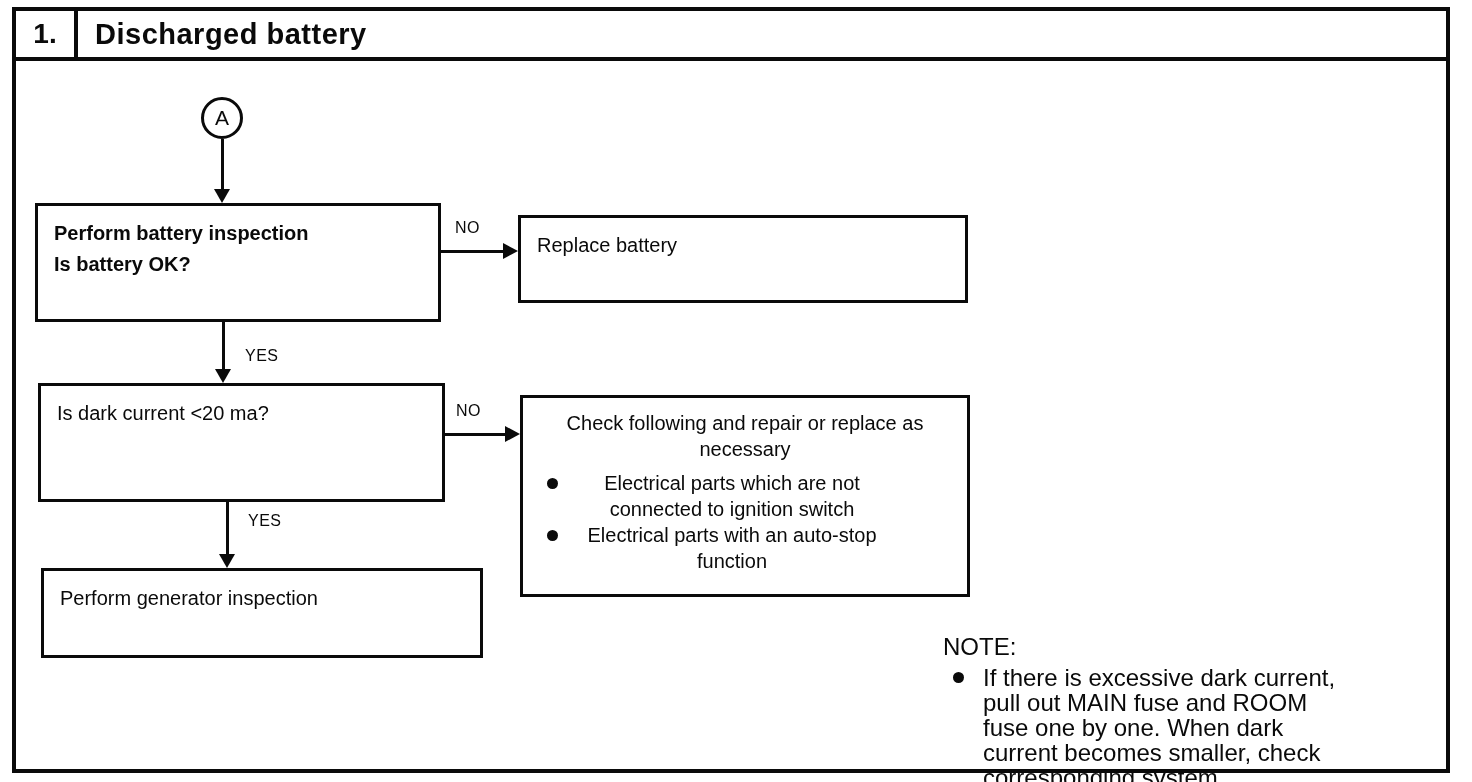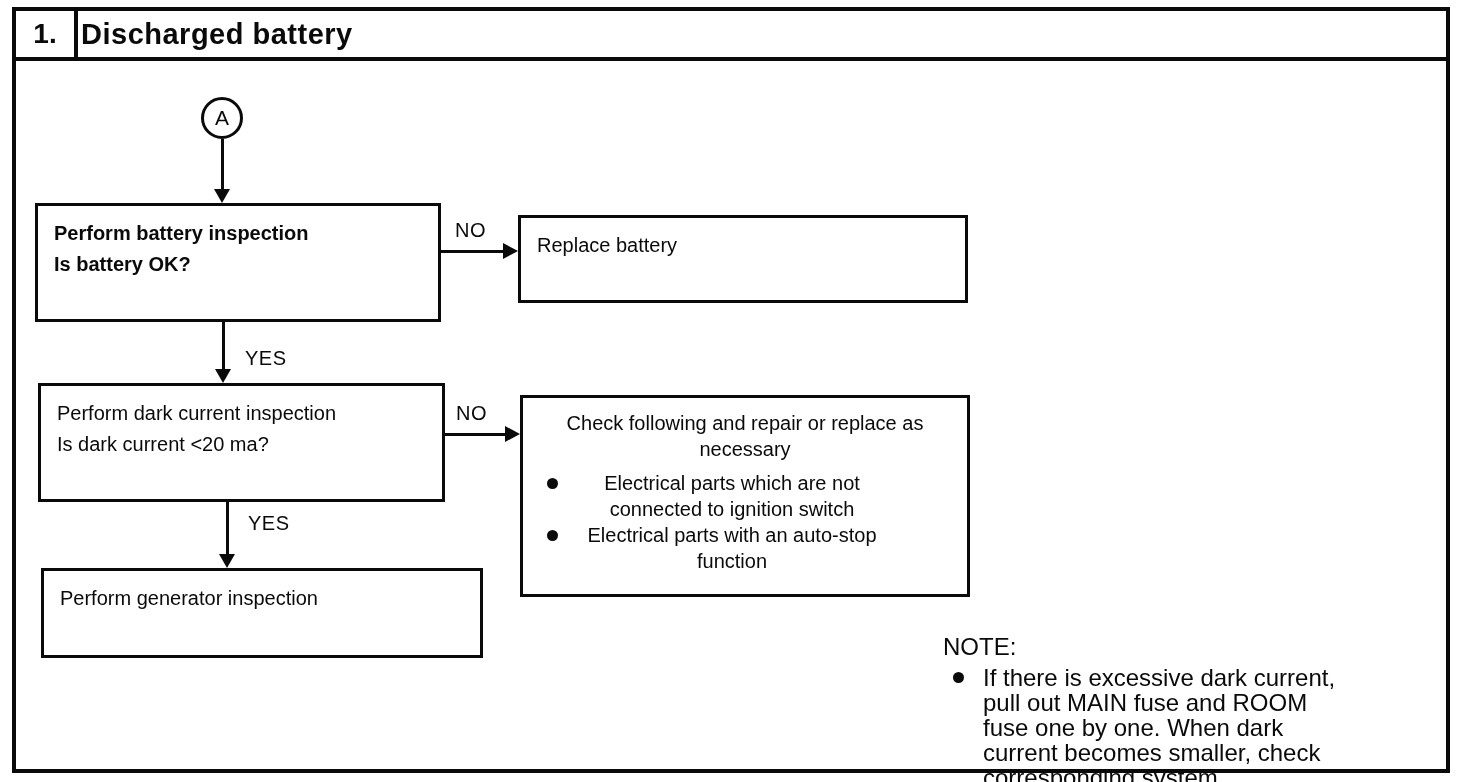--- a/index.html
+++ b/index.html
@@ -36,21 +36,21 @@
     display: flex;
     align-items: center;
     justify-content: center;
     font-size: 28px;
     font-weight: bold;
   }
   .header-title {
     flex: 1;
     display: flex;
     align-items: center;
-    padding-left: 3px;
+    padding-left: 17px;
     font-size: 29px;
     font-weight: bold;
     letter-spacing: 0.5px;
   }
   
   .fbox {
     position: absolute;
     border: 3px solid #0a0a0a;
     background: #fff;
     padding: 12px 16px;
@@ -88,21 +88,21 @@
   }
   .ah-right {
     position: absolute; width: 0; height: 0;
     border-top: 8px solid transparent;
     border-bottom: 8px solid transparent;
     border-left: 15px solid #0a0a0a;
   }
   
   .edge-label {
     position: absolute;
-    font-size: 20px;
+    font-size: 16px;
     letter-spacing: 0.5px;
   }
   
   ul.bullets {
     list-style: none;
     margin-top: 8px;
   }
   ul.bullets li {
     position: relative;
     padding-left: 34px;
@@ -160,21 +160,20 @@
 
   <div class="fbox" id="box-replace">
     <span class="bline">Replace battery</span>
   </div>
 
   <div class="edge-label" style="left:245px; top:347px;">YES</div>
   <div class="vline" style="left:222px; top:322px; height:49px;"></div>
   <div class="ah-down" style="left:215px; top:369px;"></div>
 
   <div class="fbox" id="box-dark">
-    <span class="bline">Perform dark current inspection</span>
     <span class="bline">Is dark current &lt;20 ma?</span>
   </div>
 
   <div class="edge-label" style="left:456px; top:402px;">NO</div>
   <div class="hline" style="left:445px; top:433px; width:62px;"></div>
   <div class="ah-right" style="left:505px; top:426px;"></div>
 
   <div class="fbox" id="box-check">
     <span class="bline">Check following and repair or replace as necessary</span>
     <ul class="bullets">

